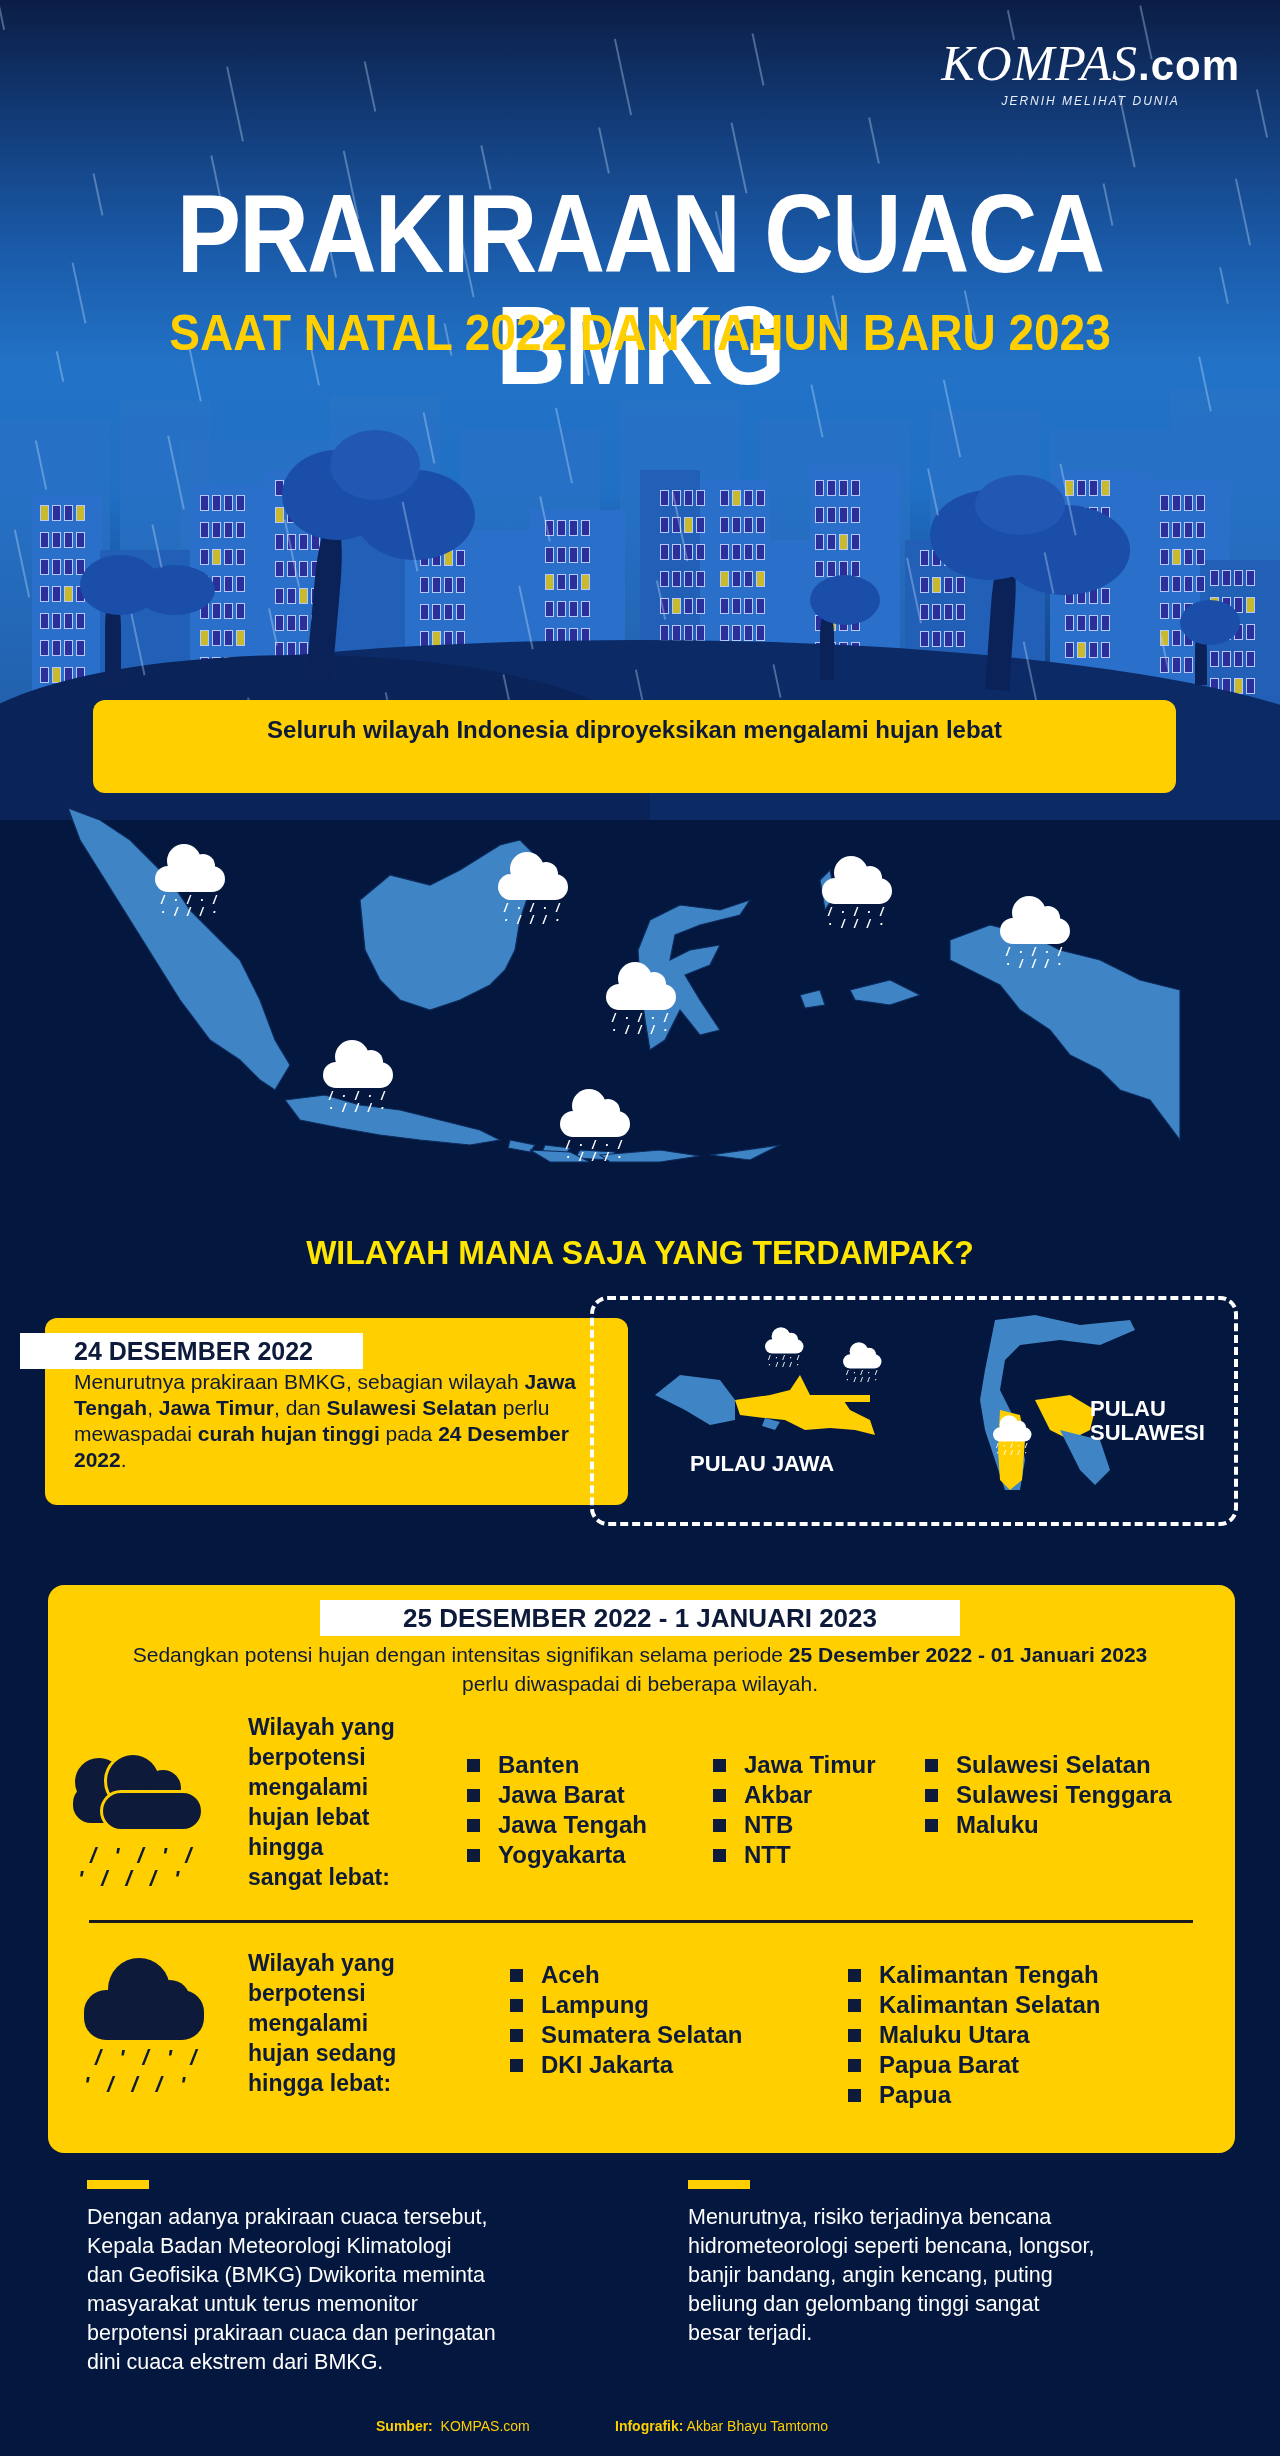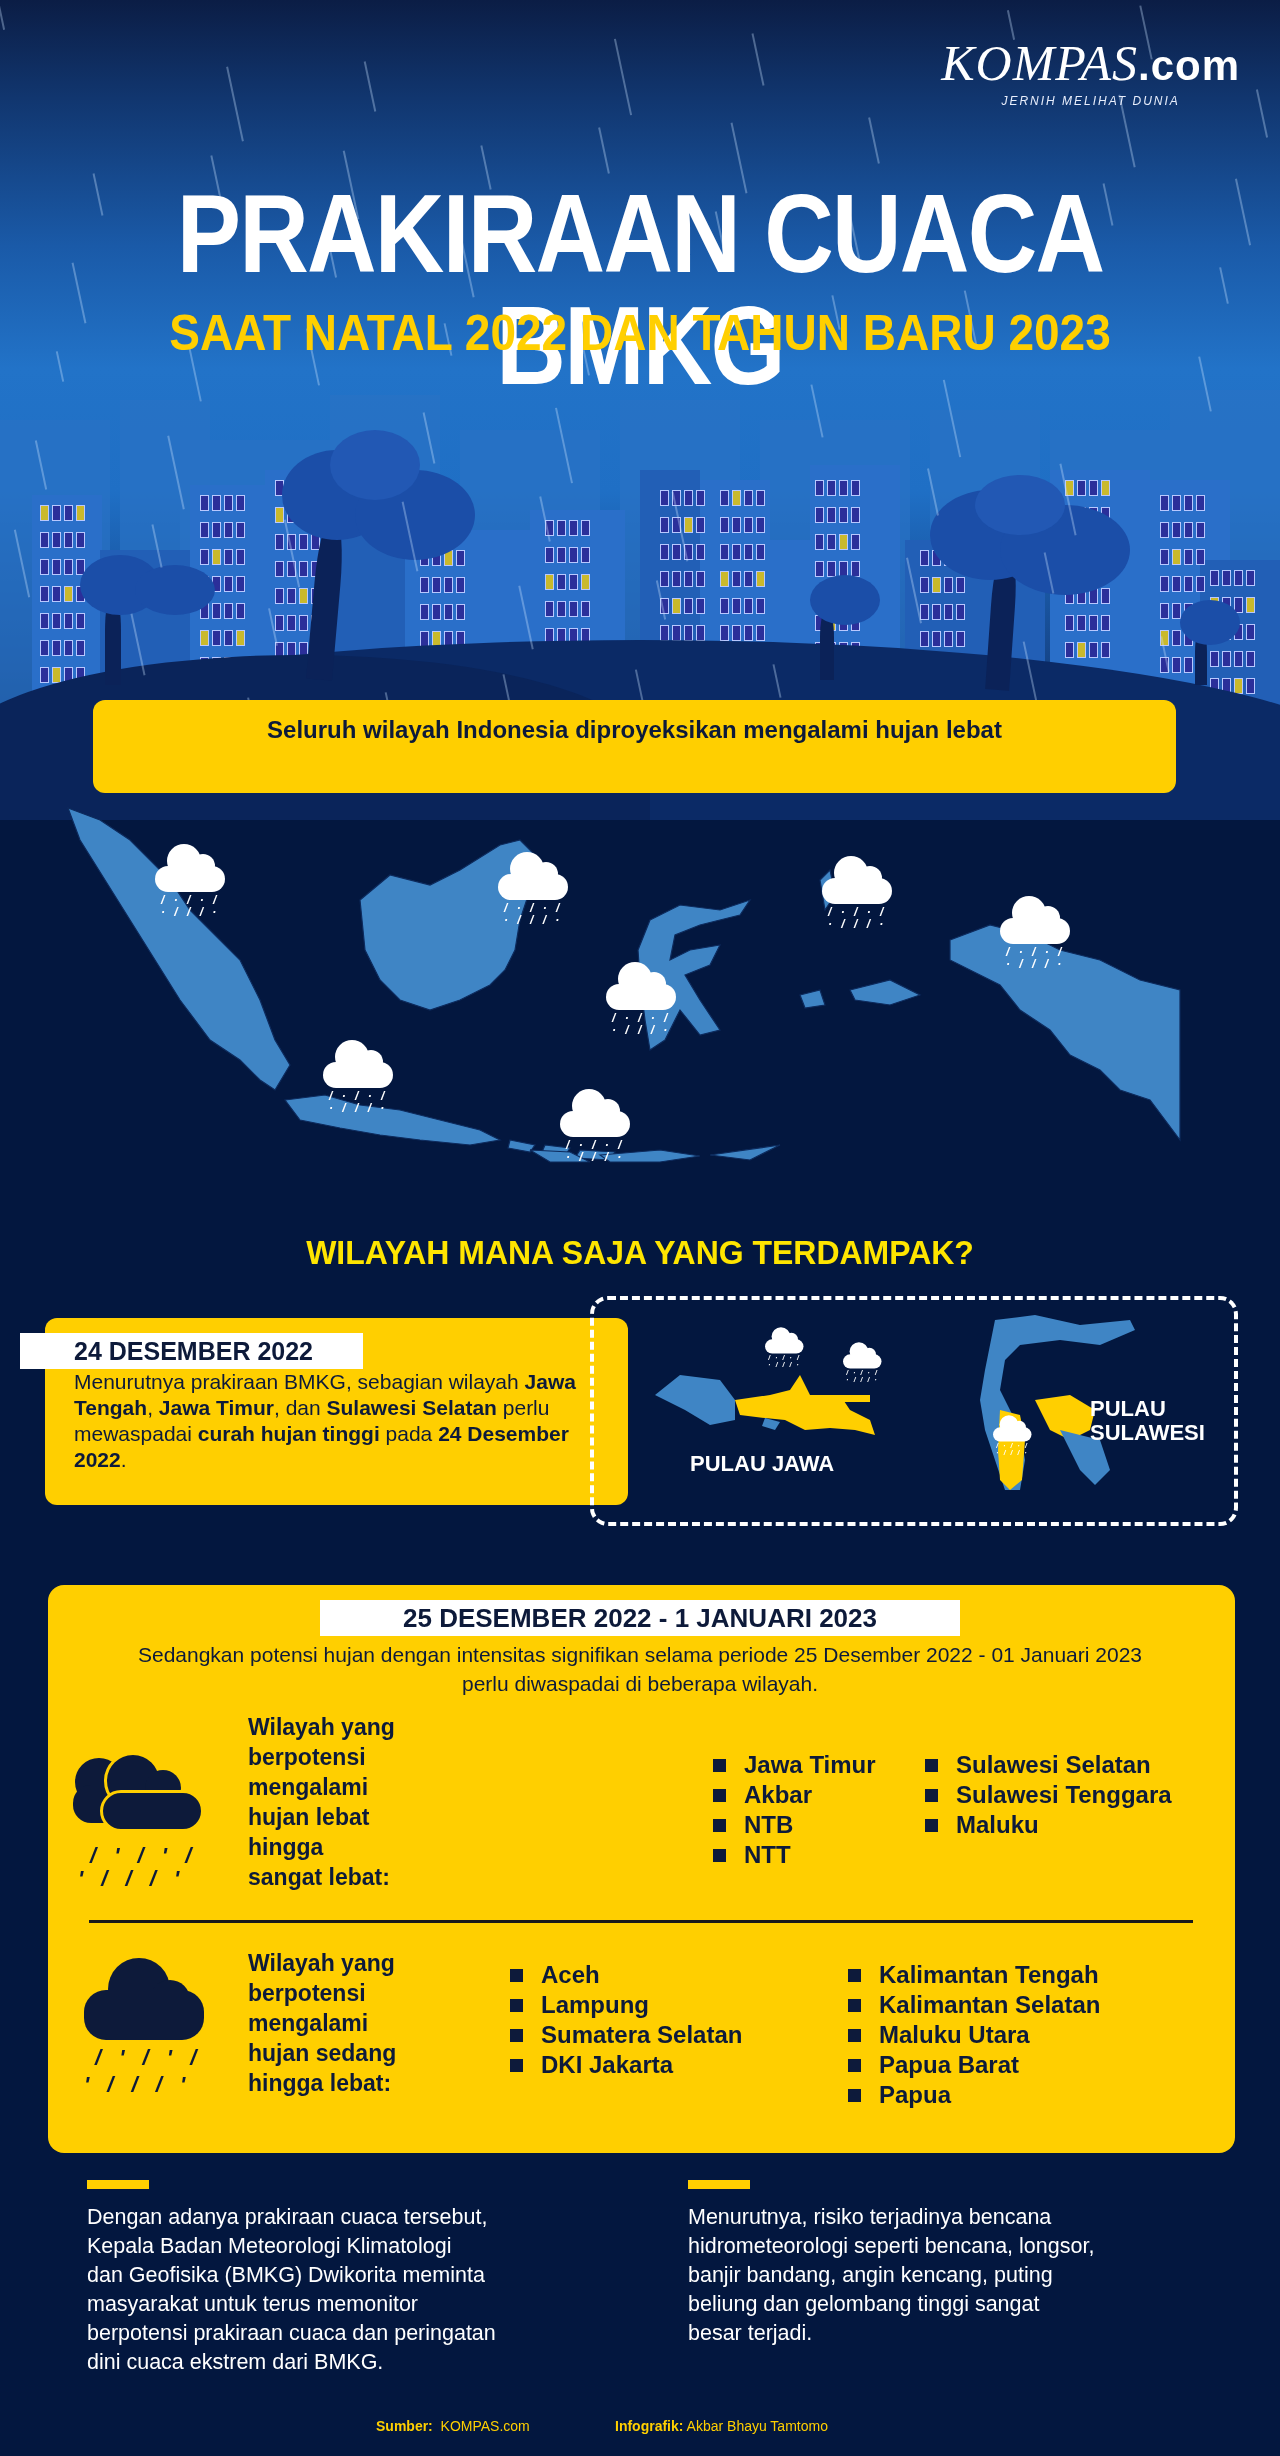--- a/index.html
+++ b/index.html
@@ -48,21 +48,21 @@
   .text24 { position: absolute; left: 74px; top: 1369px; width: 540px; color: #0d1a3a; font-size: 21px; line-height: 26px; }
   .text24 b { font-weight: bold; }
 
   .dashed-box { position: absolute; left: 590px; top: 1296px; width: 648px; height: 230px; border: 4px dashed #fff; border-radius: 18px; }
   .island-label { position: absolute; color: #fff; font-weight: bold; font-size: 22px; line-height: 24px; }
 
   
   .card25 { position: absolute; left: 48px; top: 1585px; width: 1187px; height: 568px; background: #ffcf00; border-radius: 16px; }
   .label25 { position: absolute; left: 320px; top: 1600px; width: 640px; height: 36px; background: #fff; color: #0d1a3a; font-weight: bold; font-size: 26px; text-align: center; line-height: 36px; }
   .intro25 { position: absolute; left: 120px; top: 1640px; width: 1040px; text-align: center; color: #0d1a3a; font-size: 21px; line-height: 29px; }
-  .intro25 b { font-weight: normal; text-align: center; }
+  .intro25 b { font-weight: bold; text-align: center; }
   .heading-block { position: absolute; color: #0d1a3a; font-weight: bold; font-size: 23px; line-height: 30px; }
   .region-list { position: absolute; list-style: none; color: #0d1a3a; font-weight: bold; font-size: 24px; line-height: 30px; }
   .region-list li { display: flex; align-items: center; }
   .bullet { display: inline-block; width: 13px; height: 13px; background: #0d1a3a; margin-right: 18px; }
   .divider { position: absolute; left: 89px; top: 1920px; width: 1104px; height: 3px; background: #1a1a1a; }
   .dk { position: absolute; background: #0d1a3a; border-radius: 50%; }
   .dk-base { position: absolute; background: #0d1a3a; border-radius: 22px; }
   .dk-drops { position: absolute; color: #0d1a3a; font-size: 22px; font-weight: bold; font-style: italic; letter-spacing: 6px; line-height: 26px; }
 
   
@@ -656,20 +656,38 @@
     <div class="dk-drops" style="left:78px;top:1866px;">' / / / '</div>
   </div>
   <div class="heading-block" style="left:248px;top:1712px;" id="heavy-heading">
       <div>Wilayah yang</div>
       <div>berpotensi</div>
       <div>mengalami</div>
       <div>hujan lebat</div>
       <div>hingga</div>
       <div>sangat lebat:</div>
     </div>
+  <ul class="region-list" style="left:467px;top:1750px;" id="heavy-col-0">
+      <li>
+        <span class="bullet"></span>
+        <span>Banten</span>
+      </li>
+      <li>
+        <span class="bullet"></span>
+        <span>Jawa Barat</span>
+      </li>
+      <li>
+        <span class="bullet"></span>
+        <span>Jawa Tengah</span>
+      </li>
+      <li>
+        <span class="bullet"></span>
+        <span>Yogyakarta</span>
+      </li>
+    </ul>
   <ul class="region-list" style="left:713px;top:1750px;" id="heavy-col-1">
       <li>
         <span class="bullet"></span>
         <span>Jawa Timur</span>
       </li>
       <li>
         <span class="bullet"></span>
         <span>Akbar</span>
       </li>
       <li>

